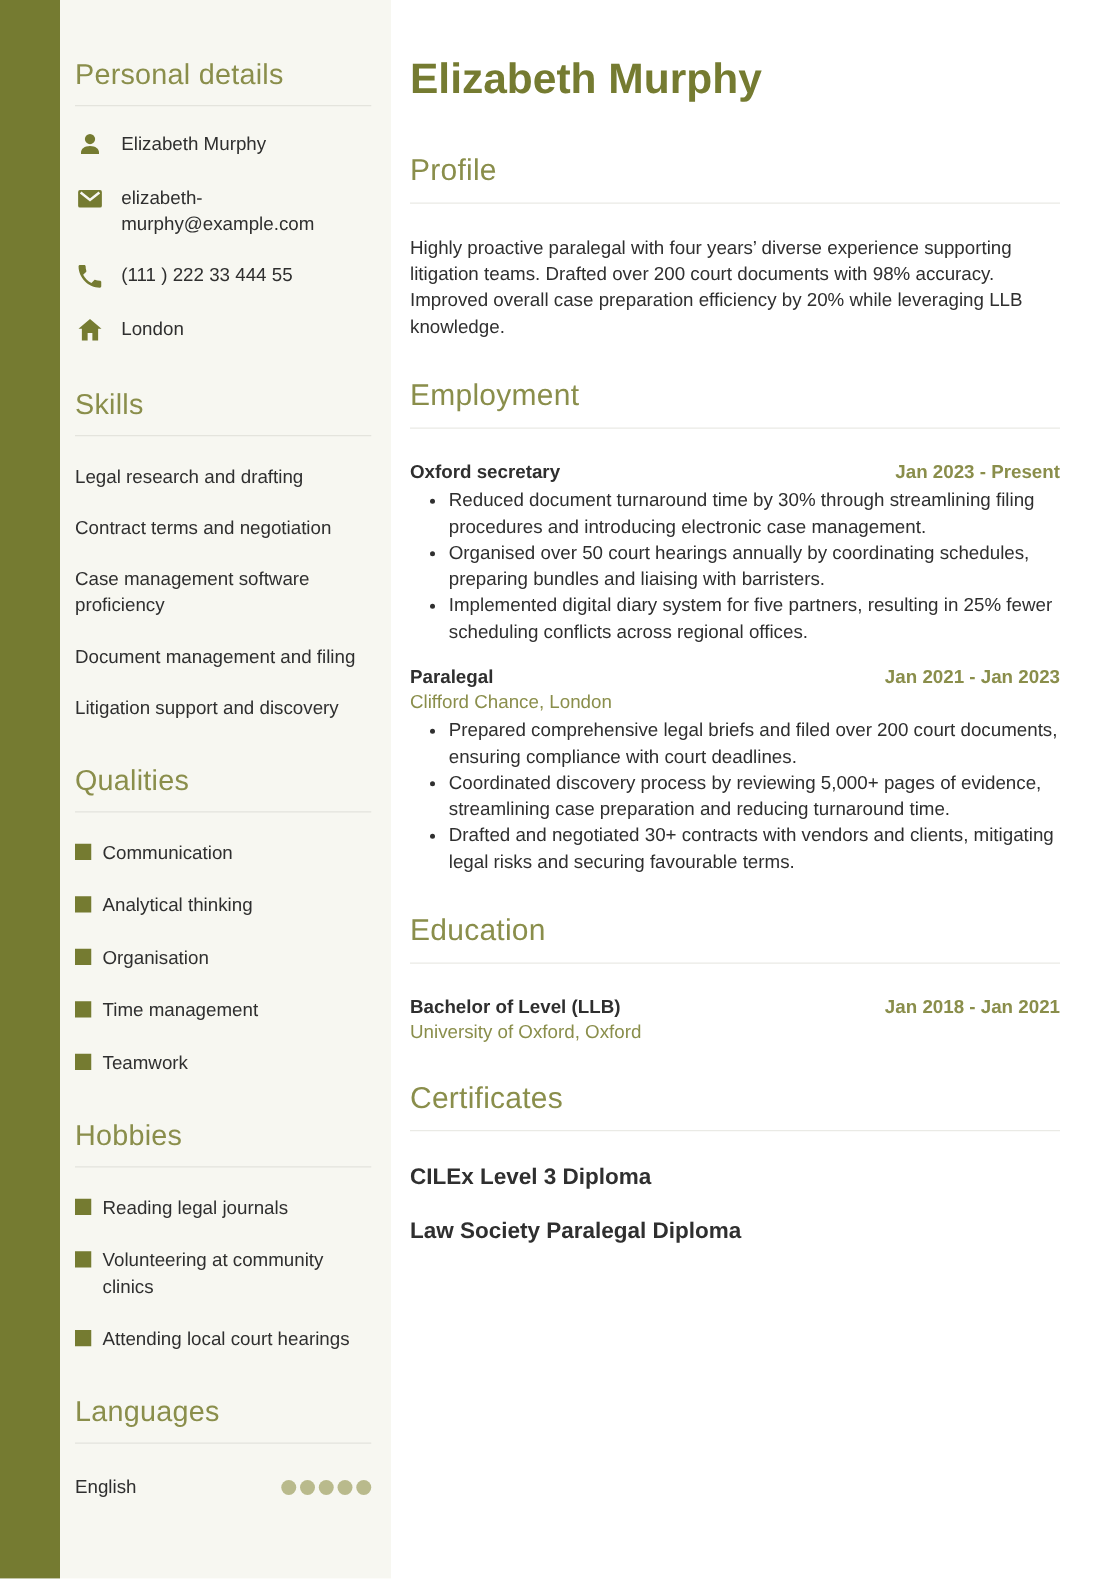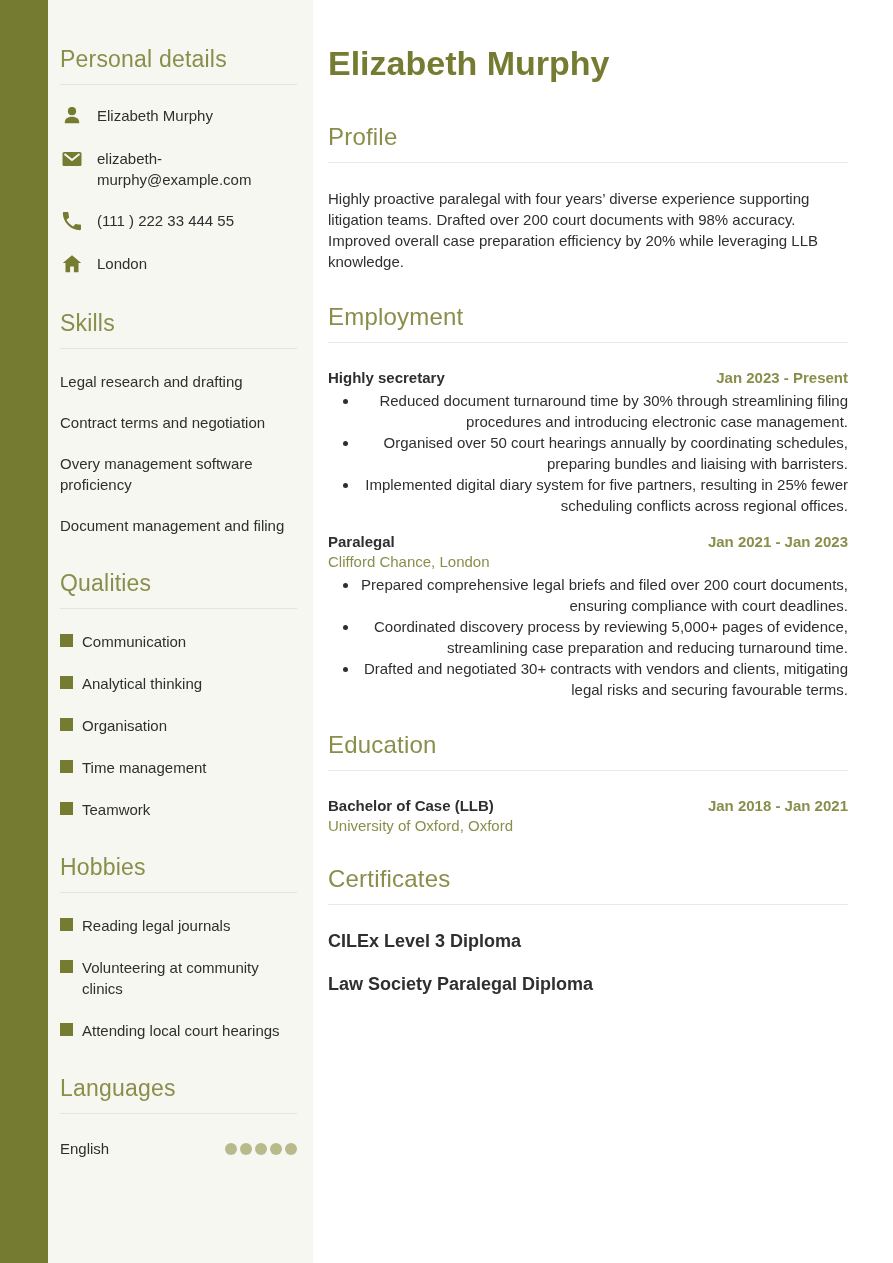--- a/index.html
+++ b/index.html
@@ -43,21 +43,21 @@
 
   .profile-text { font-size:15px; line-height:1.4; margin-top:25px; color:#2f2f2f; }
 
   .job { margin-top:26px; }
   .job + .job { margin-top:17px; }
   .job-header { display:flex; justify-content:space-between; align-items:baseline; }
   .job-title { font-size:15px; font-weight:700; color:#2f2f2f; }
   .job-dates { font-size:15px; font-weight:700; color:#8A8E4B; white-space:nowrap;text-align:right; }
   .job-org { font-size:15px; color:#8A8E4B; margin-top:3px; }
   .job ul { margin:4px 0 0 0; padding-left:31px; }
-  .job ul li { font-size:15px; line-height:1.4; margin-top:0; color:#2f2f2f;text-align:right; }
+  .job ul li { font-size:15px; line-height:1.4; margin-top:0; color:#2f2f2f; }
 
   .edu-entry { margin-top:26px; }
 
   .cert-item { font-size:18px; font-weight:700; margin-top:22px; color:#2f2f2f; }
   .cert-item.first { margin-top:26px; }
 </style>
 </head>
 <body>
 
 <div class="page">
@@ -105,22 +105,23 @@
         </div>
       </div>
     </section>
 
     <section class="sb-section">
       <h2>Skills</h2>
       <hr class="rule">
       <ul class="plain-list">
         <li>Legal research and drafting</li>
         <li>Contract terms and negotiation</li>
-        <li>Overy management software proficiency</li>
+        <li>Case management software proficiency</li>
         <li>Document management and filing</li>
+        <li>Litigation support and discovery</li>
       </ul>
     </section>
 
     <section class="sb-section">
       <h2>Qualities</h2>
       <hr class="rule">
       <div class="bullet-list">
         <div class="bullet-item">
             <span class="sq"></span>
             <span class="txt">Communication</span>
@@ -187,21 +188,21 @@
       <hr class="m-rule">
       <p class="profile-text">Highly proactive paralegal with four years’ diverse experience supporting litigation teams. Drafted over 200 court documents with 98% accuracy. Improved overall case preparation efficiency by 20% while leveraging LLB knowledge.</p>
     </section>
 
     <section class="m-section">
       <h2>Employment</h2>
       <hr class="m-rule">
 
       <div class="job">
         <div class="job-header">
-          <span class="job-title">Highly secretary</span>
+          <span class="job-title">Oxford secretary</span>
           <span class="job-dates">Jan 2023 - Present</span>
         </div>
         <ul>
           <li>Reduced document turnaround time by 30% through streamlining filing procedures and introducing electronic case management.</li>
           <li>Organised over 50 court hearings annually by coordinating schedules, preparing bundles and liaising with barristers.</li>
           <li>Implemented digital diary system for five partners, resulting in 25% fewer scheduling conflicts across regional offices.</li>
         </ul>
       </div>
 
       <div class="job">
@@ -216,21 +217,21 @@
           <li>Drafted and negotiated 30+ contracts with vendors and clients, mitigating legal risks and securing favourable terms.</li>
         </ul>
       </div>
     </section>
 
     <section class="m-section">
       <h2>Education</h2>
       <hr class="m-rule">
       <div class="edu-entry">
         <div class="job-header">
-          <span class="job-title">Bachelor of Case (LLB)</span>
+          <span class="job-title">Bachelor of Level (LLB)</span>
           <span class="job-dates">Jan 2018 - Jan 2021</span>
         </div>
         <div class="job-org">University of Oxford, Oxford</div>
       </div>
     </section>
 
     <section class="m-section">
       <h2>Certificates</h2>
       <hr class="m-rule">
       <p class="cert-item first">CILEx Level 3 Diploma</p>

